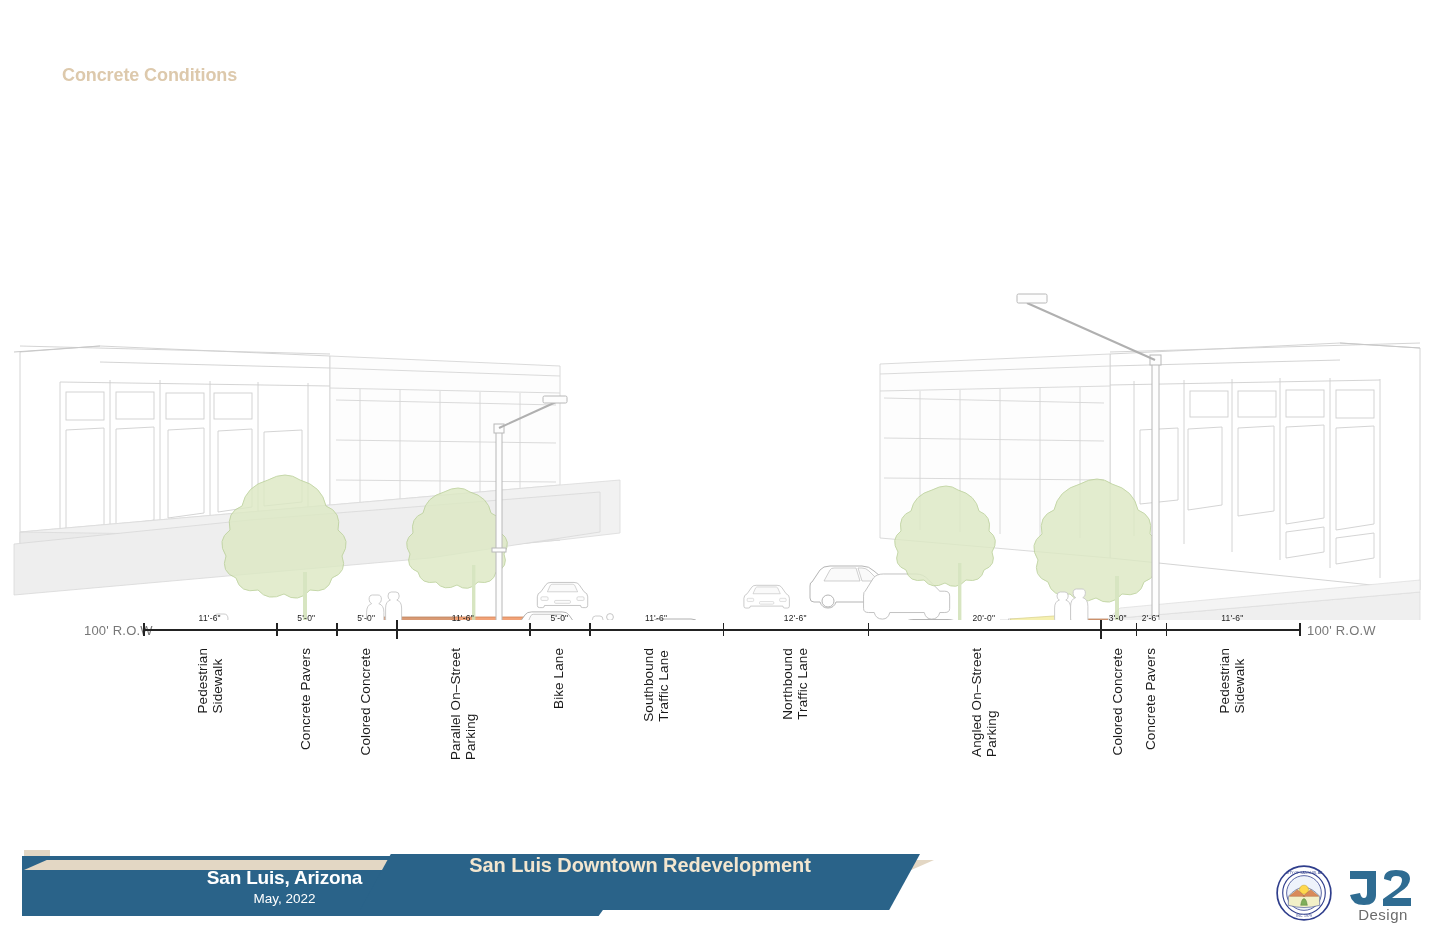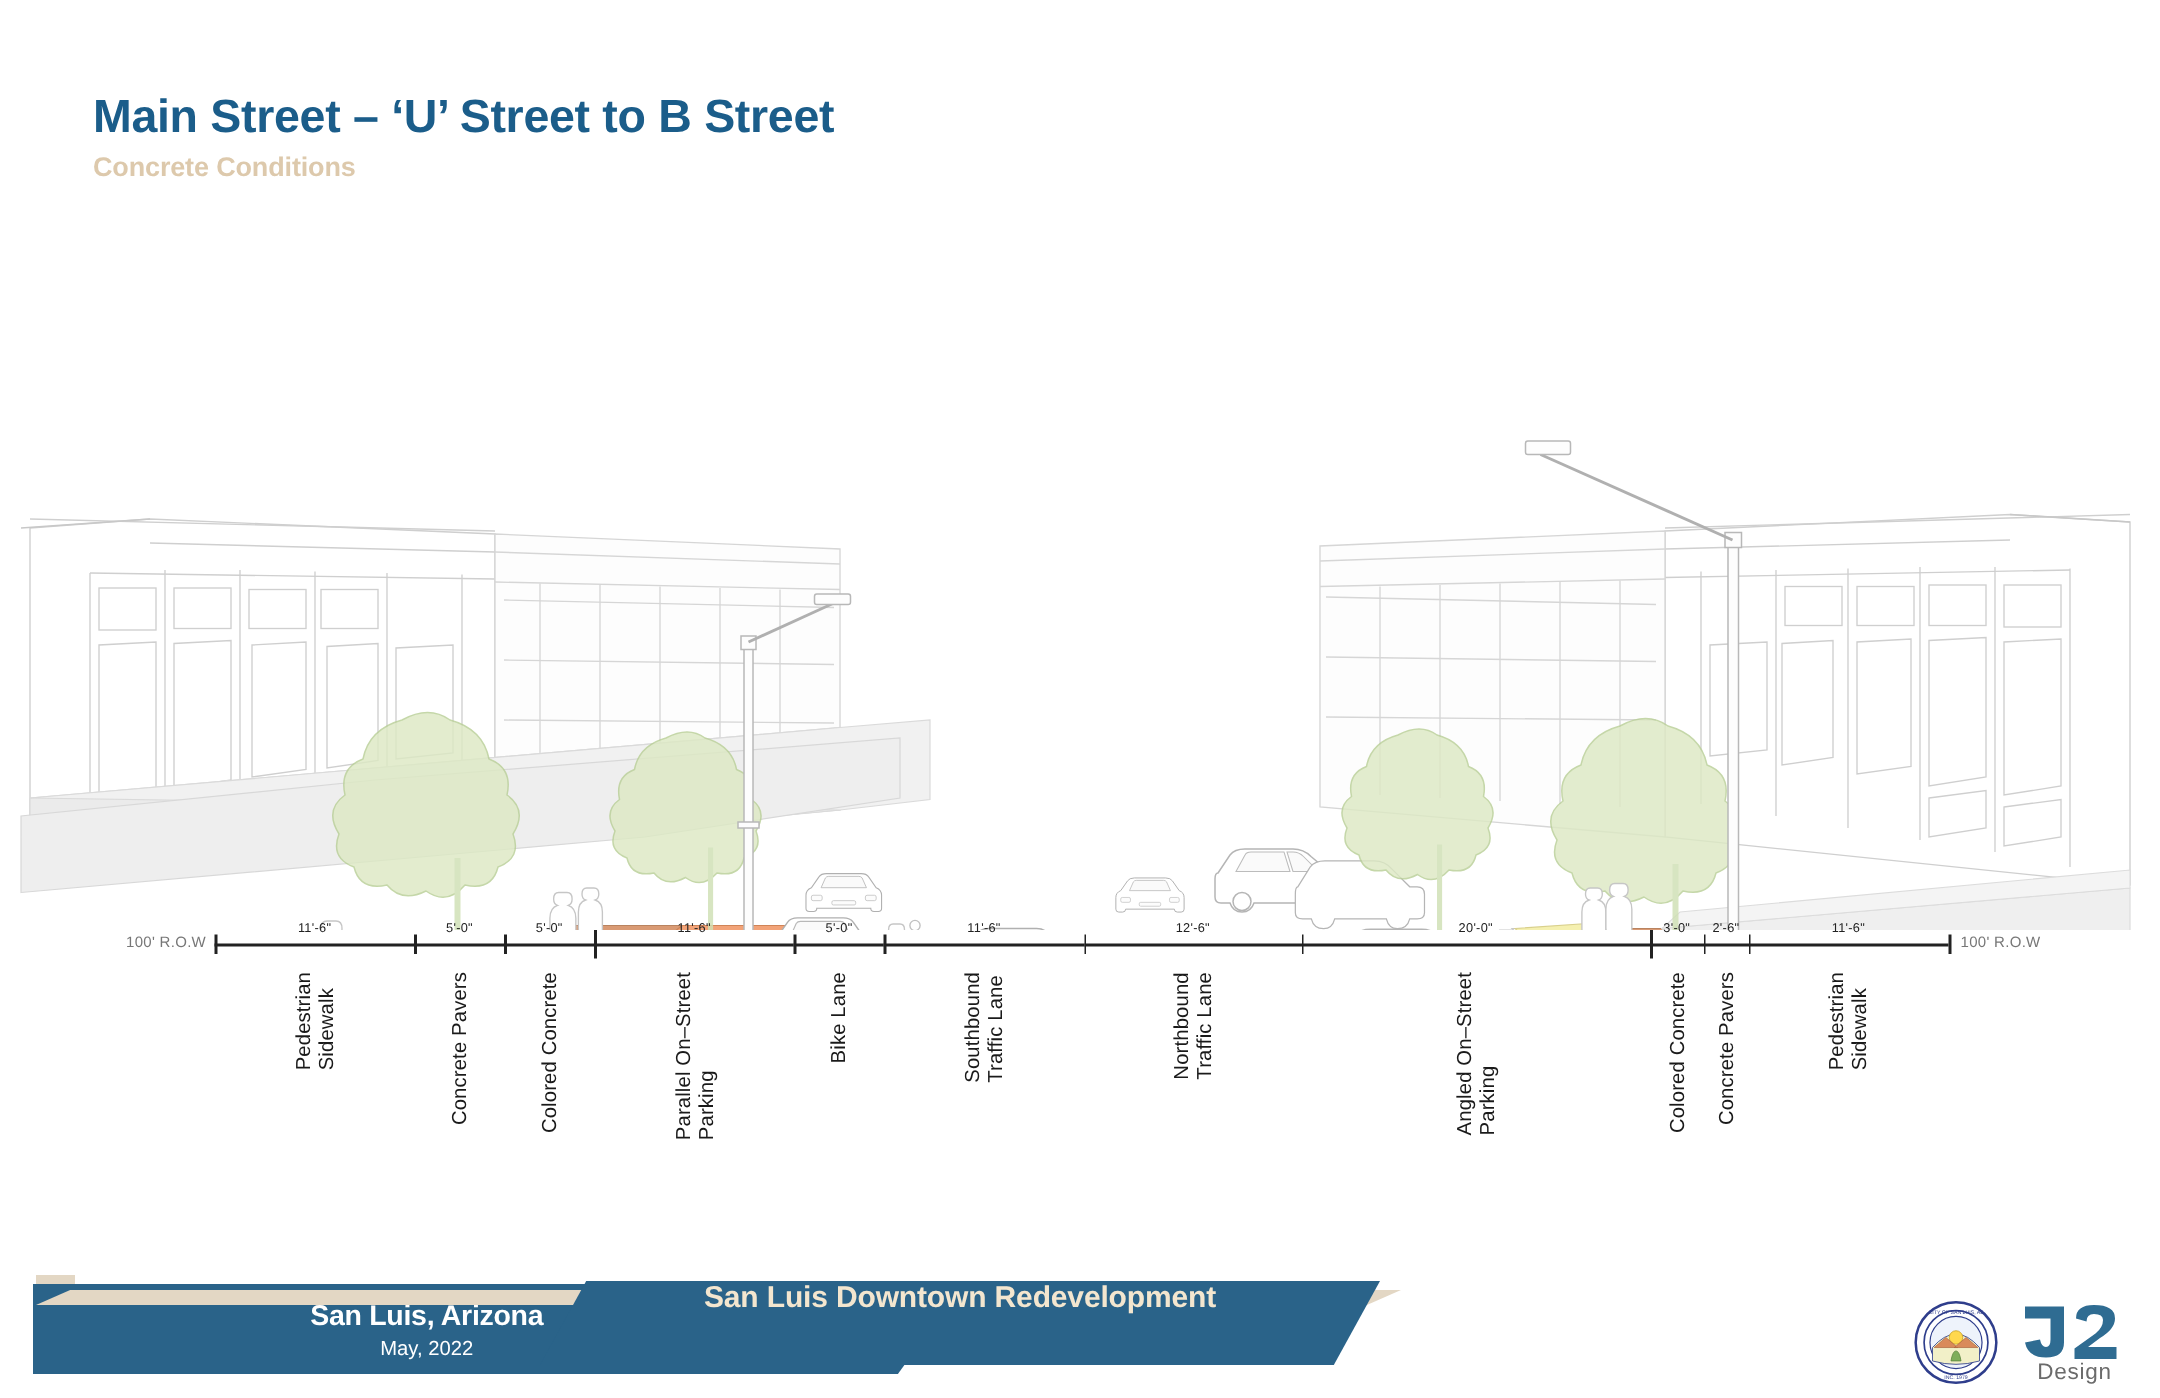--- a/index.html
+++ b/index.html
@@ -45,21 +45,21 @@
     position:absolute;
     font-size:13.5px; color:#1a1a1a;
     writing-mode:vertical-rl;
     transform:rotate(180deg);
     transform-origin:center;
     white-space:pre;
     line-height:1.12;
     letter-spacing:0.1px;
   }
   .row-end {
-    position:absolute; top:11px; font-size:10px; color:#777;
+    position:absolute; top:11px; font-size:13px; color:#777;
     letter-spacing:0.2px; white-space:nowrap;
   }
 
   
   #footer { position:absolute; left:0; bottom:0; width:1440px; height:82px;padding-left:24px; }
   .fbar {
     position:absolute; background:#2a6389;
   }
   #f-left {
     left:22px; top:6px; width:620px; height:60px;
@@ -79,35 +79,34 @@
     color:#f3e6cf; font-size:20px; font-weight:bold; letter-spacing:-0.1px;
   }
   #f-tan {
     left:404px; bottom:8px; width:910px; height:10px;
     background:#e3d7c4;
     clip-path:polygon(2.5% 0, 100% 0, 97.5% 100%, 0 100%);
   }
   #f-stub { left:0px; bottom:8px; width:26px; height:10px; background:#e3d7c4; }
 
   
-  #logos { position:absolute; right:18px; bottom:9px; display:flex; align-items:flex-end; gap:12px; }
+  #logos { position:absolute; right:18px; bottom:9px; display:flex; align-items:flex-start; gap:12px; }
   #seal { width:56px; height:56px; }
   #j2 { display:flex; flex-direction:column; align-items:center; }
   #j2 .mark { font-size:0; line-height:0; }
   #j2 .word { font-size:15px; color:#6b6b6b; letter-spacing:0.5px; margin-top:-3px; }
 
   .cg-label {
     font-size:5.2px; fill:#555; font-family:"Liberation Sans", sans-serif;
   }
 </style>
 </head>
 <body>
 
 <div id="header">
-  <div id="title">Main Street – ‘U’ Street to B Street</div>
   <div id="subtitle">Concrete Conditions</div>
 </div>
 
 <div id="render">
 <svg width="1440" height="480" viewBox="0 0 1440 480" xmlns="http://www.w3.org/2000/svg">
   <defs>
     <clipPath id="scene">
           <rect x="0" y="0" width="1440" height="480"></rect>
         </clipPath>
     <g id="car-front">

